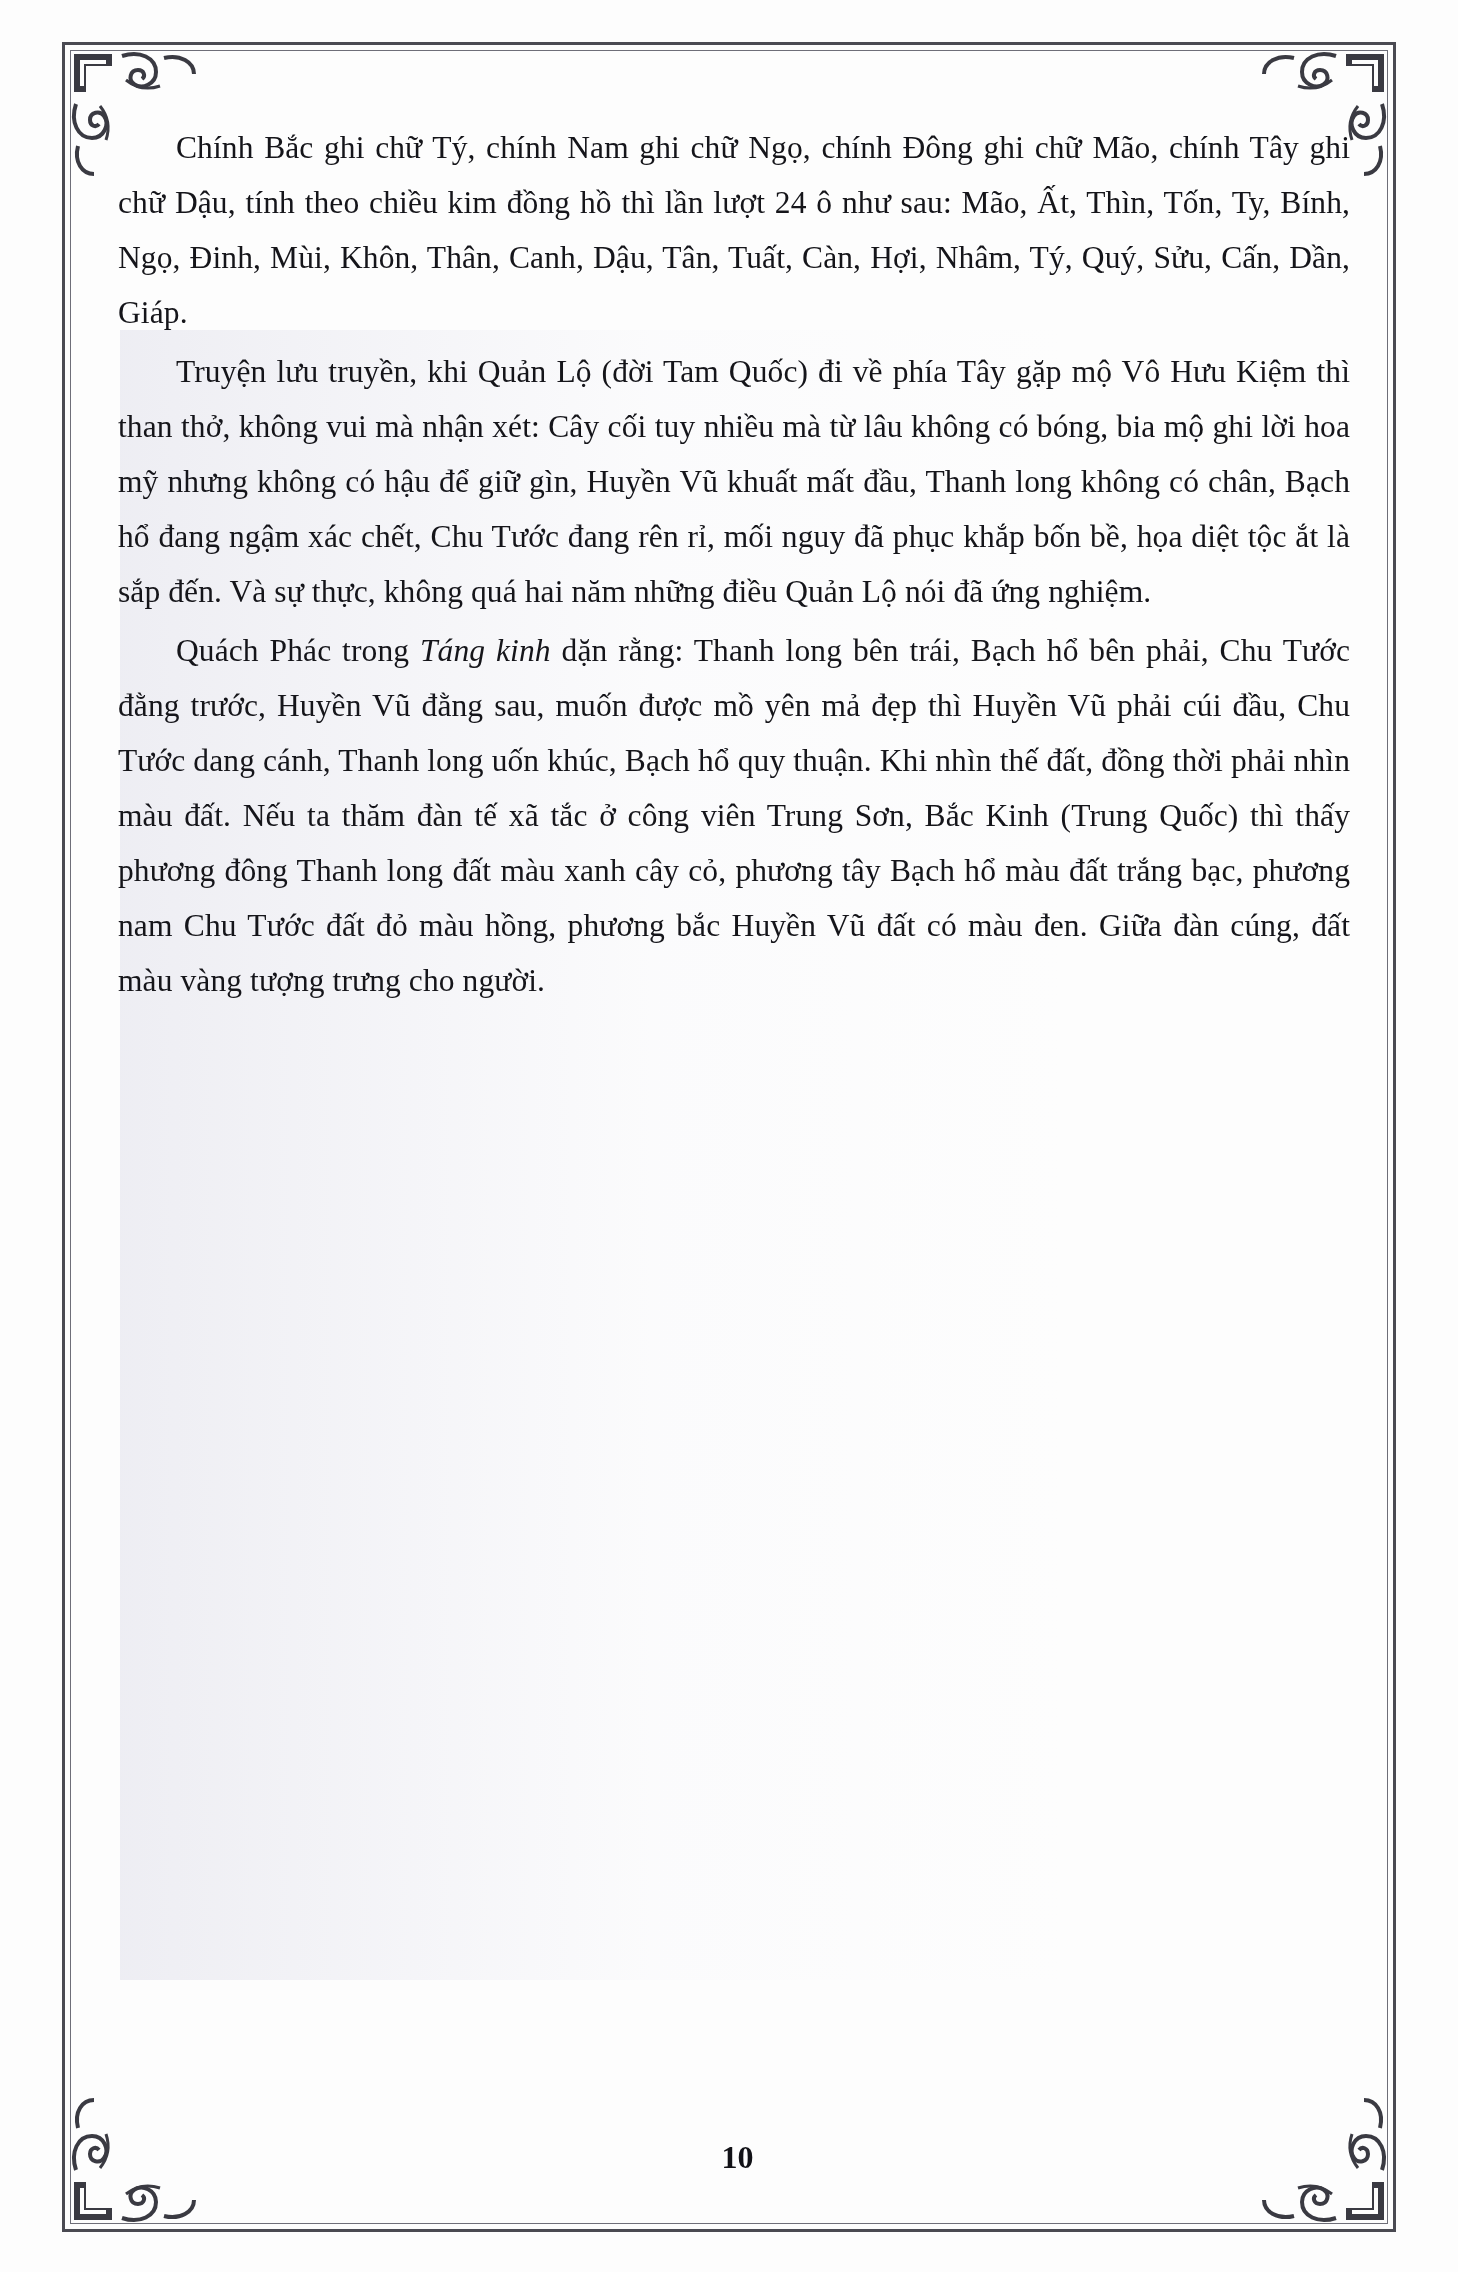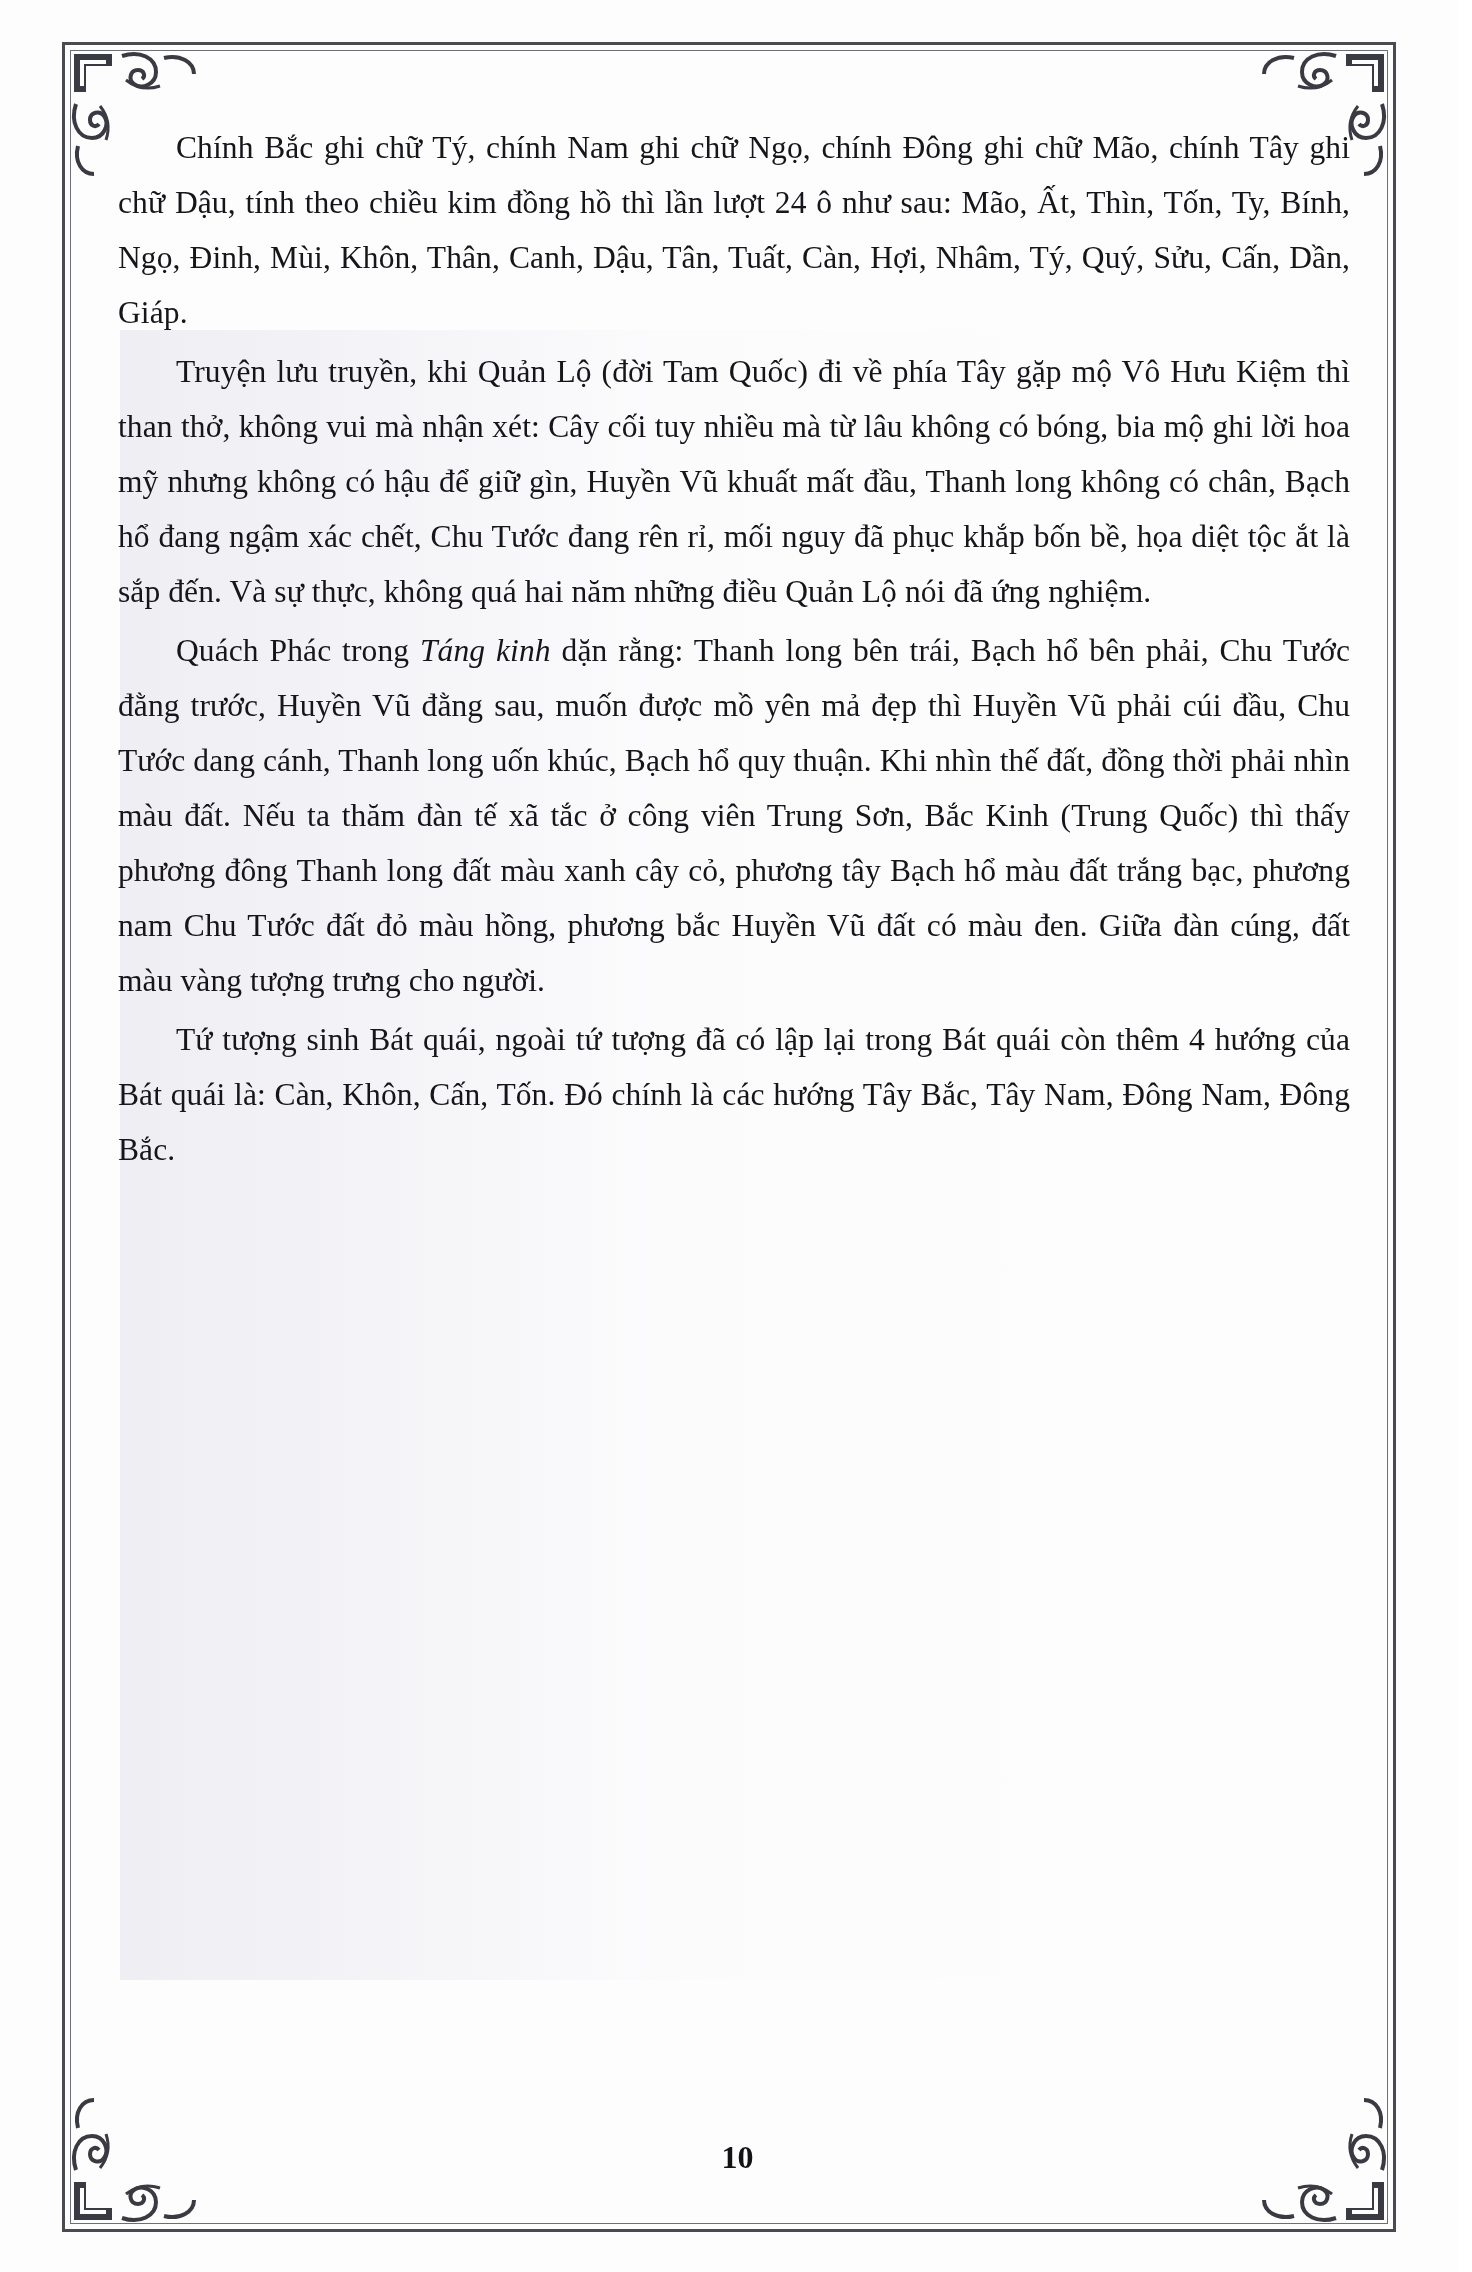--- a/index.html
+++ b/index.html
@@ -165,17 +165,16 @@
       <path d="M12 100 c-4 16 4 28 16 28" stroke-width="4"></path>
       <path d="M60 34 c10 8 22 10 34 6" stroke-width="3"></path>
       <path d="M34 60 c8 10 10 22 6 34" stroke-width="3"></path>
     </svg>
   </div>
 
   <div class="content">
     <p class="para first">Chính Bắc ghi chữ Tý, chính Nam ghi chữ Ngọ, chính Đông ghi chữ Mão, chính Tây ghi chữ Dậu, tính theo chiều kim đồng hồ thì lần lượt 24 ô như sau: Mão, Ất, Thìn, Tốn, Ty, Bính, Ngọ, Đinh, Mùi, Khôn, Thân, Canh, Dậu, Tân, Tuất, Càn, Hợi, Nhâm, Tý, Quý, Sửu, Cấn, Dần, Giáp.</p>
     <p class="para">Truyện lưu truyền, khi Quản Lộ (đời Tam Quốc) đi về phía Tây gặp mộ Vô Hưu Kiệm thì than thở, không vui mà nhận xét: Cây cối tuy nhiều mà từ lâu không có bóng, bia mộ ghi lời hoa mỹ nhưng không có hậu để giữ gìn, Huyền Vũ khuất mất đầu, Thanh long không có chân, Bạch hổ đang ngậm xác chết, Chu Tước đang rên rỉ, mối nguy đã phục khắp bốn bề, họa diệt tộc ắt là sắp đến. Và sự thực, không quá hai năm những điều Quản Lộ nói đã ứng nghiệm.</p>
     <p class="para"><span>Quách Phác trong </span><em>Táng kinh</em><span> dặn rằng: Thanh long bên trái, Bạch hổ bên phải, Chu Tước đằng trước, Huyền Vũ đằng sau, muốn được mồ yên mả đẹp thì Huyền Vũ phải cúi đầu, Chu Tước dang cánh, Thanh long uốn khúc, Bạch hổ quy thuận. Khi nhìn thế đất, đồng thời phải nhìn màu đất. Nếu ta thăm đàn tế xã tắc ở công viên Trung Sơn, Bắc Kinh (Trung Quốc) thì thấy phương đông Thanh long đất màu xanh cây cỏ, phương tây Bạch hổ màu đất trắng bạc, phương nam Chu Tước đất đỏ màu hồng, phương bắc Huyền Vũ đất có màu đen. Giữa đàn cúng, đất màu vàng tượng trưng cho người.</span></p>
-    <p class="para">Tứ tượng sinh Bát quái, ngoài tứ tượng đã có lập lại trong Bát quái còn thêm 4 hướng của Bát quái là: Càn, Khôn, Cấn, Tốn. Đó chính là các hướng Tây Bắc, Tây Nam, Đông Nam, Đông Bắc.</p>
   </div>
 
   <div class="page-number">10</div>
 </div>
 
 </body></html>

